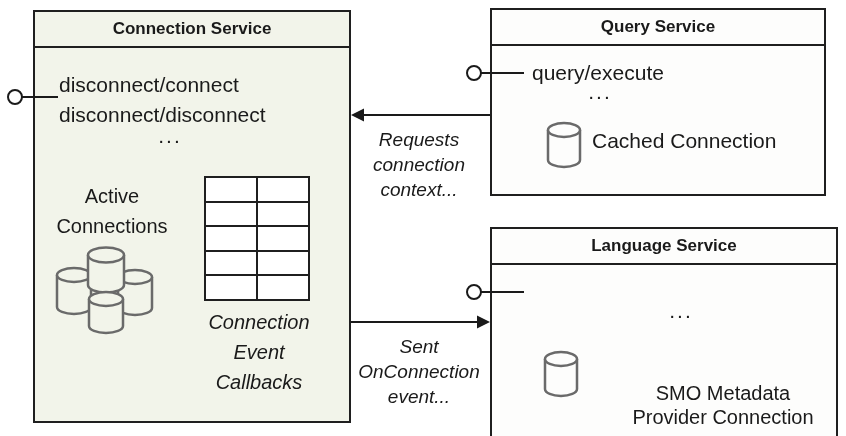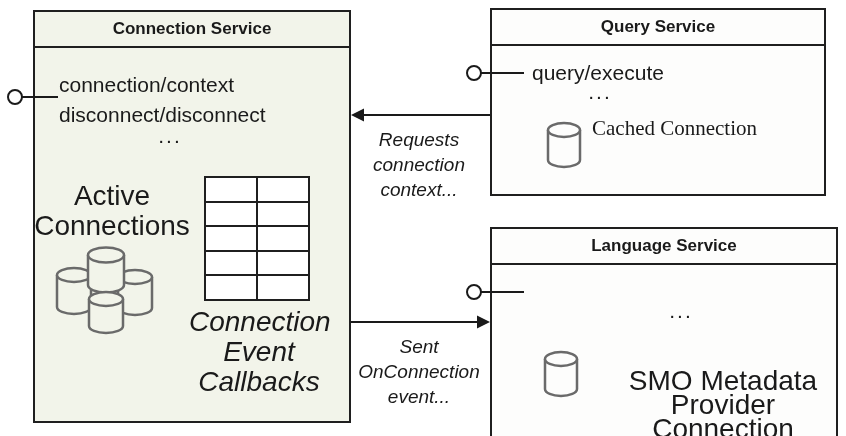--- a/index.html
+++ b/index.html
@@ -21,21 +21,21 @@
     border:2px solid var(--box-border);
   }
   .box-green{background:var(--connection-fill);}
   .box-white{background:var(--service-fill);}
   .box-header{
     box-sizing:border-box;height:36px;border-bottom:2px solid var(--box-border);
     display:flex;align-items:center;justify-content:center;
     font-weight:bold;font-size:17px;
   }
   .txt{position:absolute;white-space:nowrap;font-size:21px;line-height:26px;}
-  .txt-block{position:absolute;font-size:28px;text-align:center;transform:translate(-50%,-50%);}
+  .txt-block{position:absolute;font-size:20px;text-align:center;transform:translate(-50%,-50%);}
   .ellipsis{position:absolute;font-size:21px;letter-spacing:2px;transform:translate(-50%,-50%);}
   .msg{
     position:absolute;font-size:19px;font-style:italic;line-height:25px;
     text-align:center;transform:translate(-50%,-50%);
   }
   .grid-table{
     position:absolute;left:204px;top:176px;width:106px;height:125px;
     box-sizing:border-box;background:var(--box-border);padding:2px;
     display:grid;grid-template-columns:1fr 1fr;grid-auto-rows:1fr;gap:2px;
   }
@@ -65,21 +65,21 @@
     </div>
   </div>
 
   <div class="service-box box-white" style="left:490px;top:227px;width:348px;height:254px;">
     <div class="box-header">
       <span>Language Service</span>
     </div>
   </div>
 
   <div class="txt" style="left:59px;top:70px;line-height:30px;">
-    <div>connection/context</div>
+    <div>disconnect/connect</div>
     <div>disconnect/disconnect</div>
   </div>
   <div class="ellipsis" style="left:170px;top:136px;">...</div>
 
   <div class="txt-block" style="left:112px;top:211px;width:170px;line-height:30px;">Active Connections</div>
 
   <div class="grid-table">
       <div class="cell"></div>
       <div class="cell"></div>
       <div class="cell"></div>
@@ -89,21 +89,21 @@
       <div class="cell"></div>
       <div class="cell"></div>
       <div class="cell"></div>
       <div class="cell"></div>
     </div>
 
   <div class="txt-block" style="left:259px;top:352px;width:140px;line-height:30px;font-style:italic;">Connection Event Callbacks</div>
 
   <div class="txt" style="left:532px;top:60px;">query/execute</div>
   <div class="ellipsis" style="left:600px;top:92px;">...</div>
-  <div class="txt" style="left:592px;top:115px;font-family:Liberation Serif, serif;">Cached Connection</div>
+  <div class="txt" style="left:592px;top:128px;">Cached Connection</div>
 
   <div class="ellipsis" style="left:681px;top:311px;">...</div>
   <div class="txt-block" style="left:723px;top:360px;width:200px;line-height:24px;margin-top:45px;">SMO Metadata Provider Connection</div>
 
   <div class="msg" style="left:419px;top:164px;width:120px;">Requests connection context...</div>
   <div class="msg" style="left:419px;top:371px;width:132px;">Sent OnConnection event...</div>
 
   <svg class="overlay" width="846" height="436" viewBox="0 0 846 436">
 
     <g>

